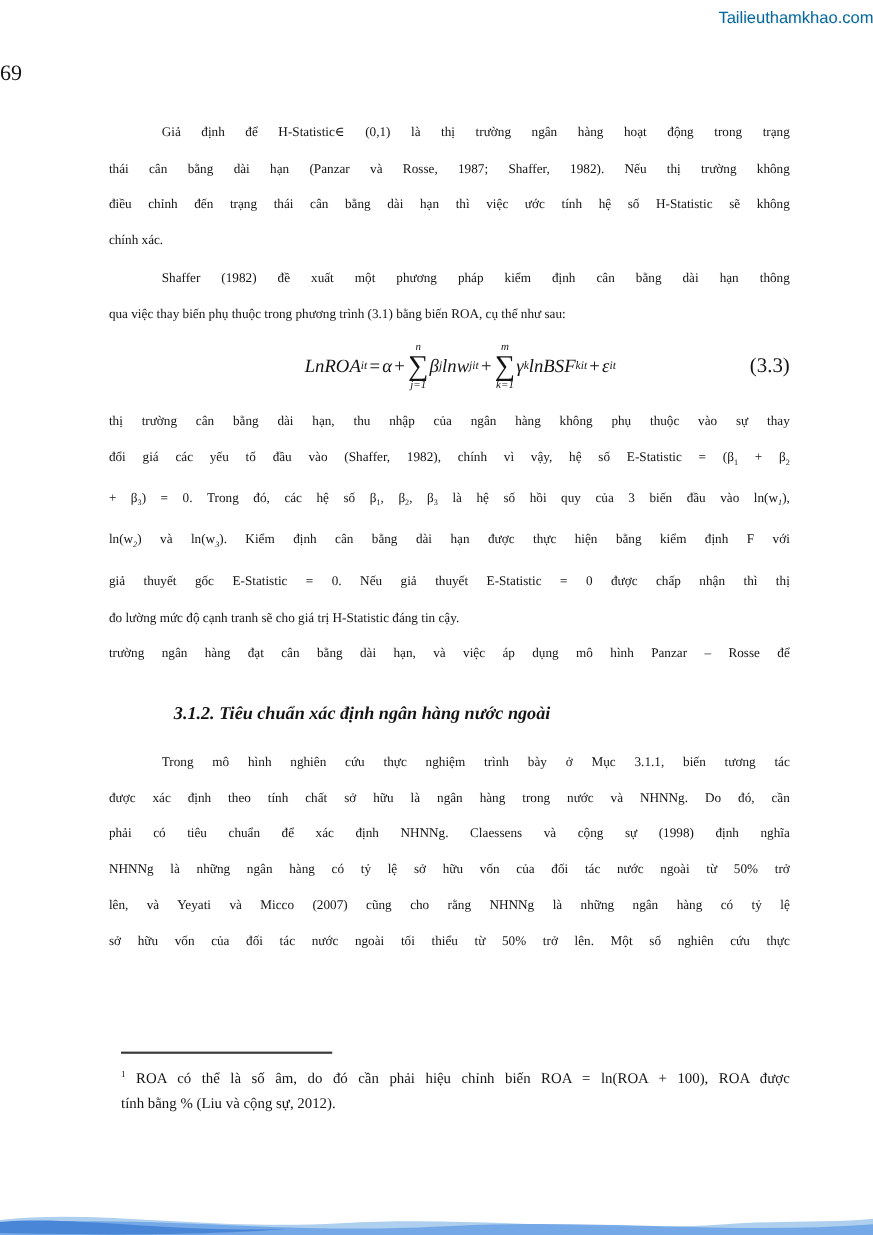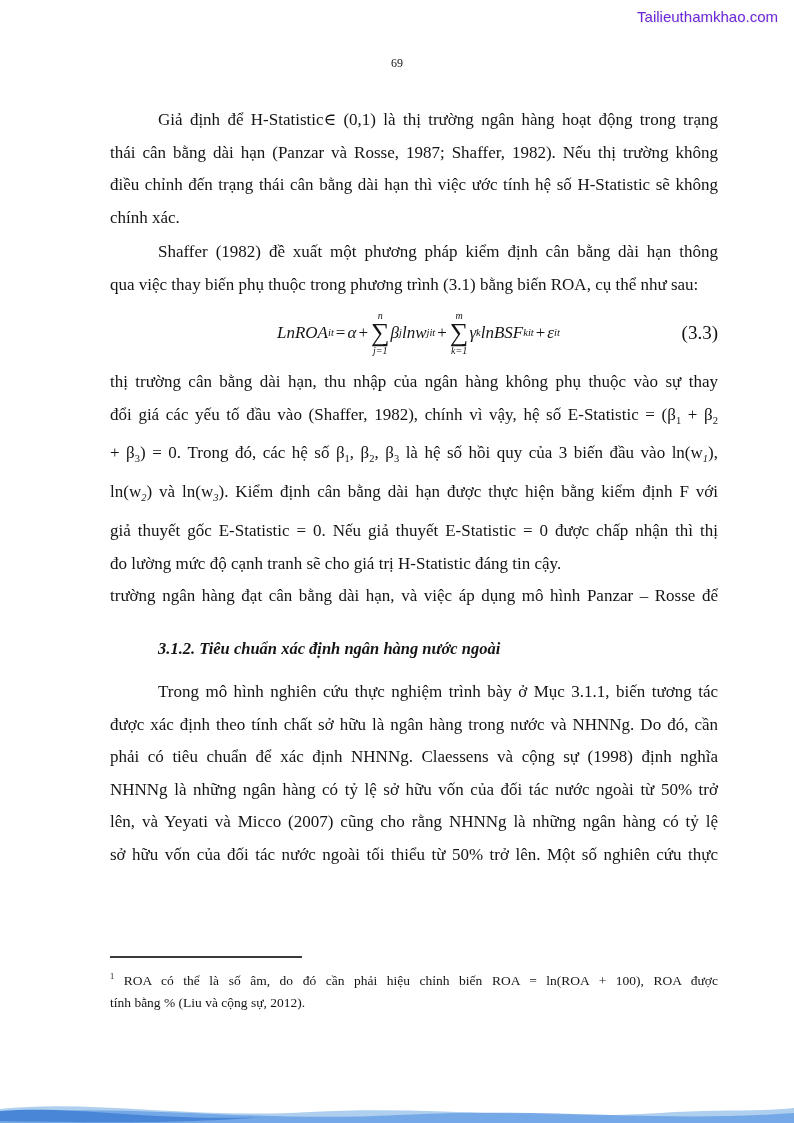--- a/index.html
+++ b/index.html
@@ -5,32 +5,32 @@
   html,body{margin:0;padding:0;background:#ffffff;}
   .page{
     position:relative;
     width:794px;height:1123px;
     background:#ffffff;
     overflow:hidden;
     font-family:"Liberation Serif","DejaVu Serif",serif;
     color:#141414;
   }
   .watermark{
-    position:absolute;top:8px;right:16px;
+    position:absolute;top:8px;right:0;
     font-family:"Liberation Sans","DejaVu Sans",sans-serif;
-    font-size:15px;color:#6d28d9;
+    font-size:15px;color:#0369a1;
     text-shadow:1px 1px 0 #efefef;
   }
   .page-number{
     position:absolute;top:56px;left:0;width:100%;
-    text-align:center;font-size:12px;
+    text-align:left;font-size:20px;
   }
   .para{
-    position:absolute;left:110px;right:76px;
-    font-size:17px;
+    position:absolute;left:99px;right:76px;
+    font-size:12px;
   }
   .line{
     line-height:32.5px;
     text-align:justify;
     text-align-last:justify;
     white-space:normal;
   }
   .line.last{text-align-last:left;}
   .line.indent{text-indent:48px;}
   .i{}

